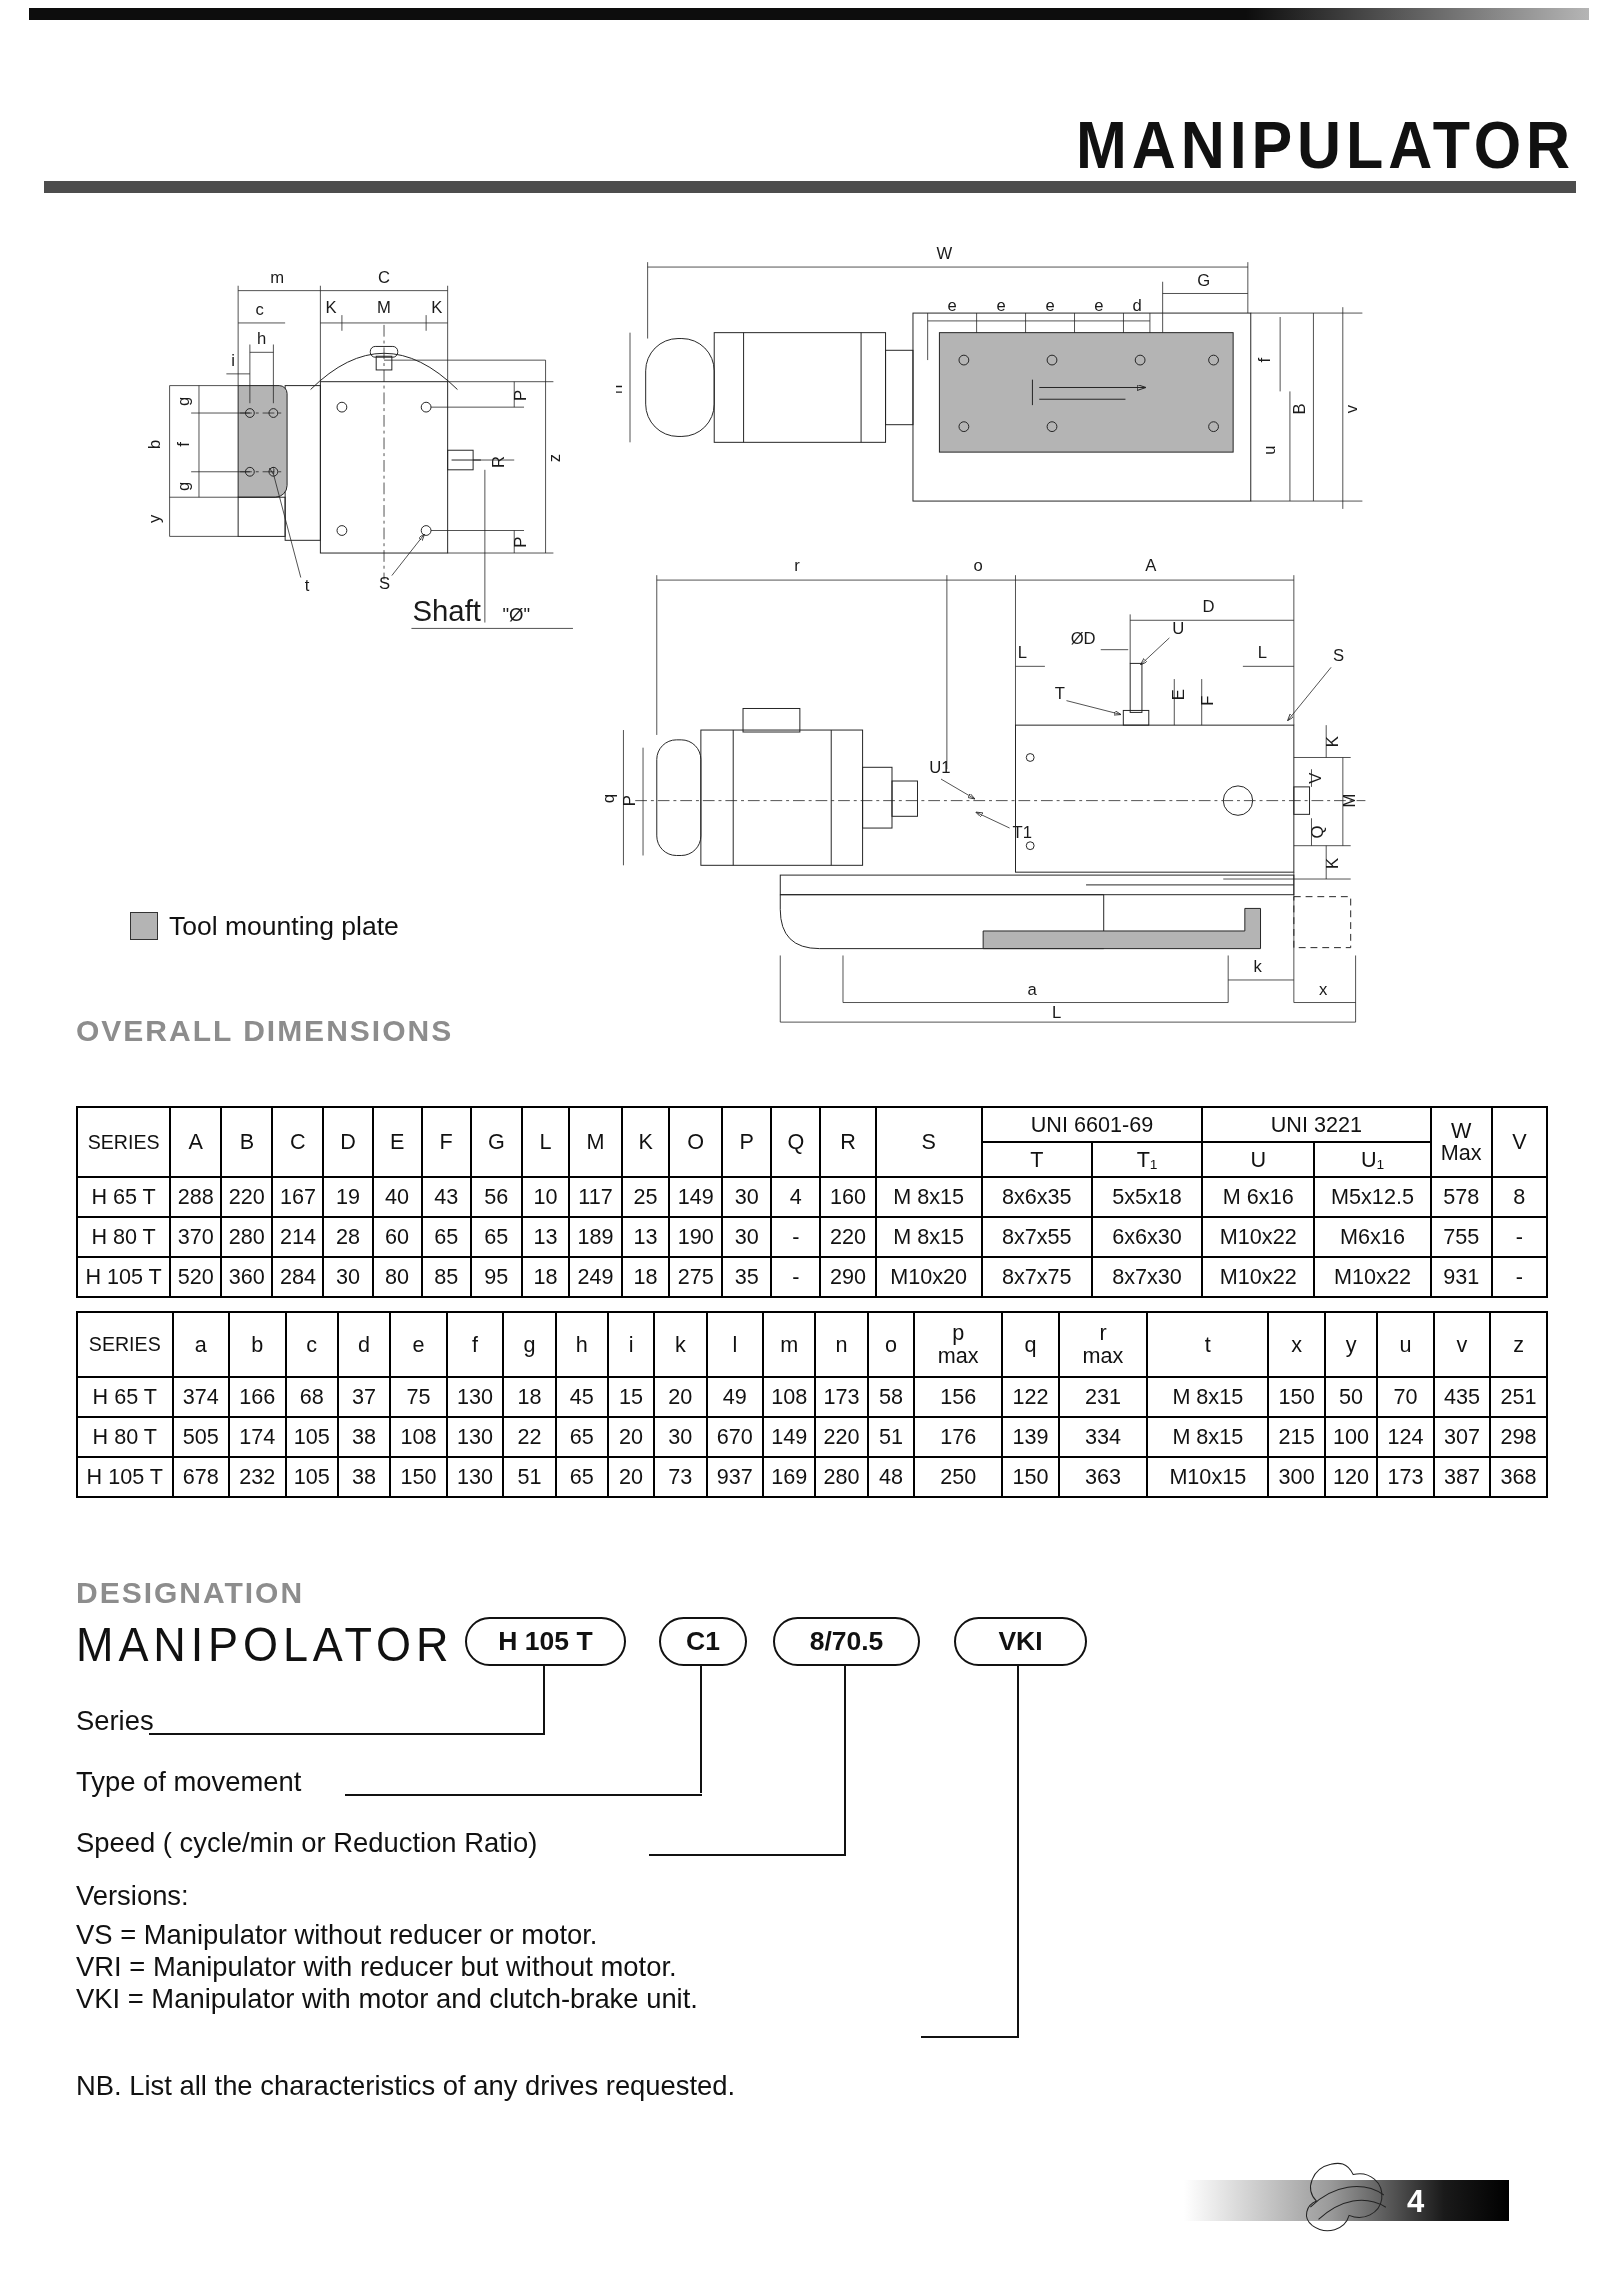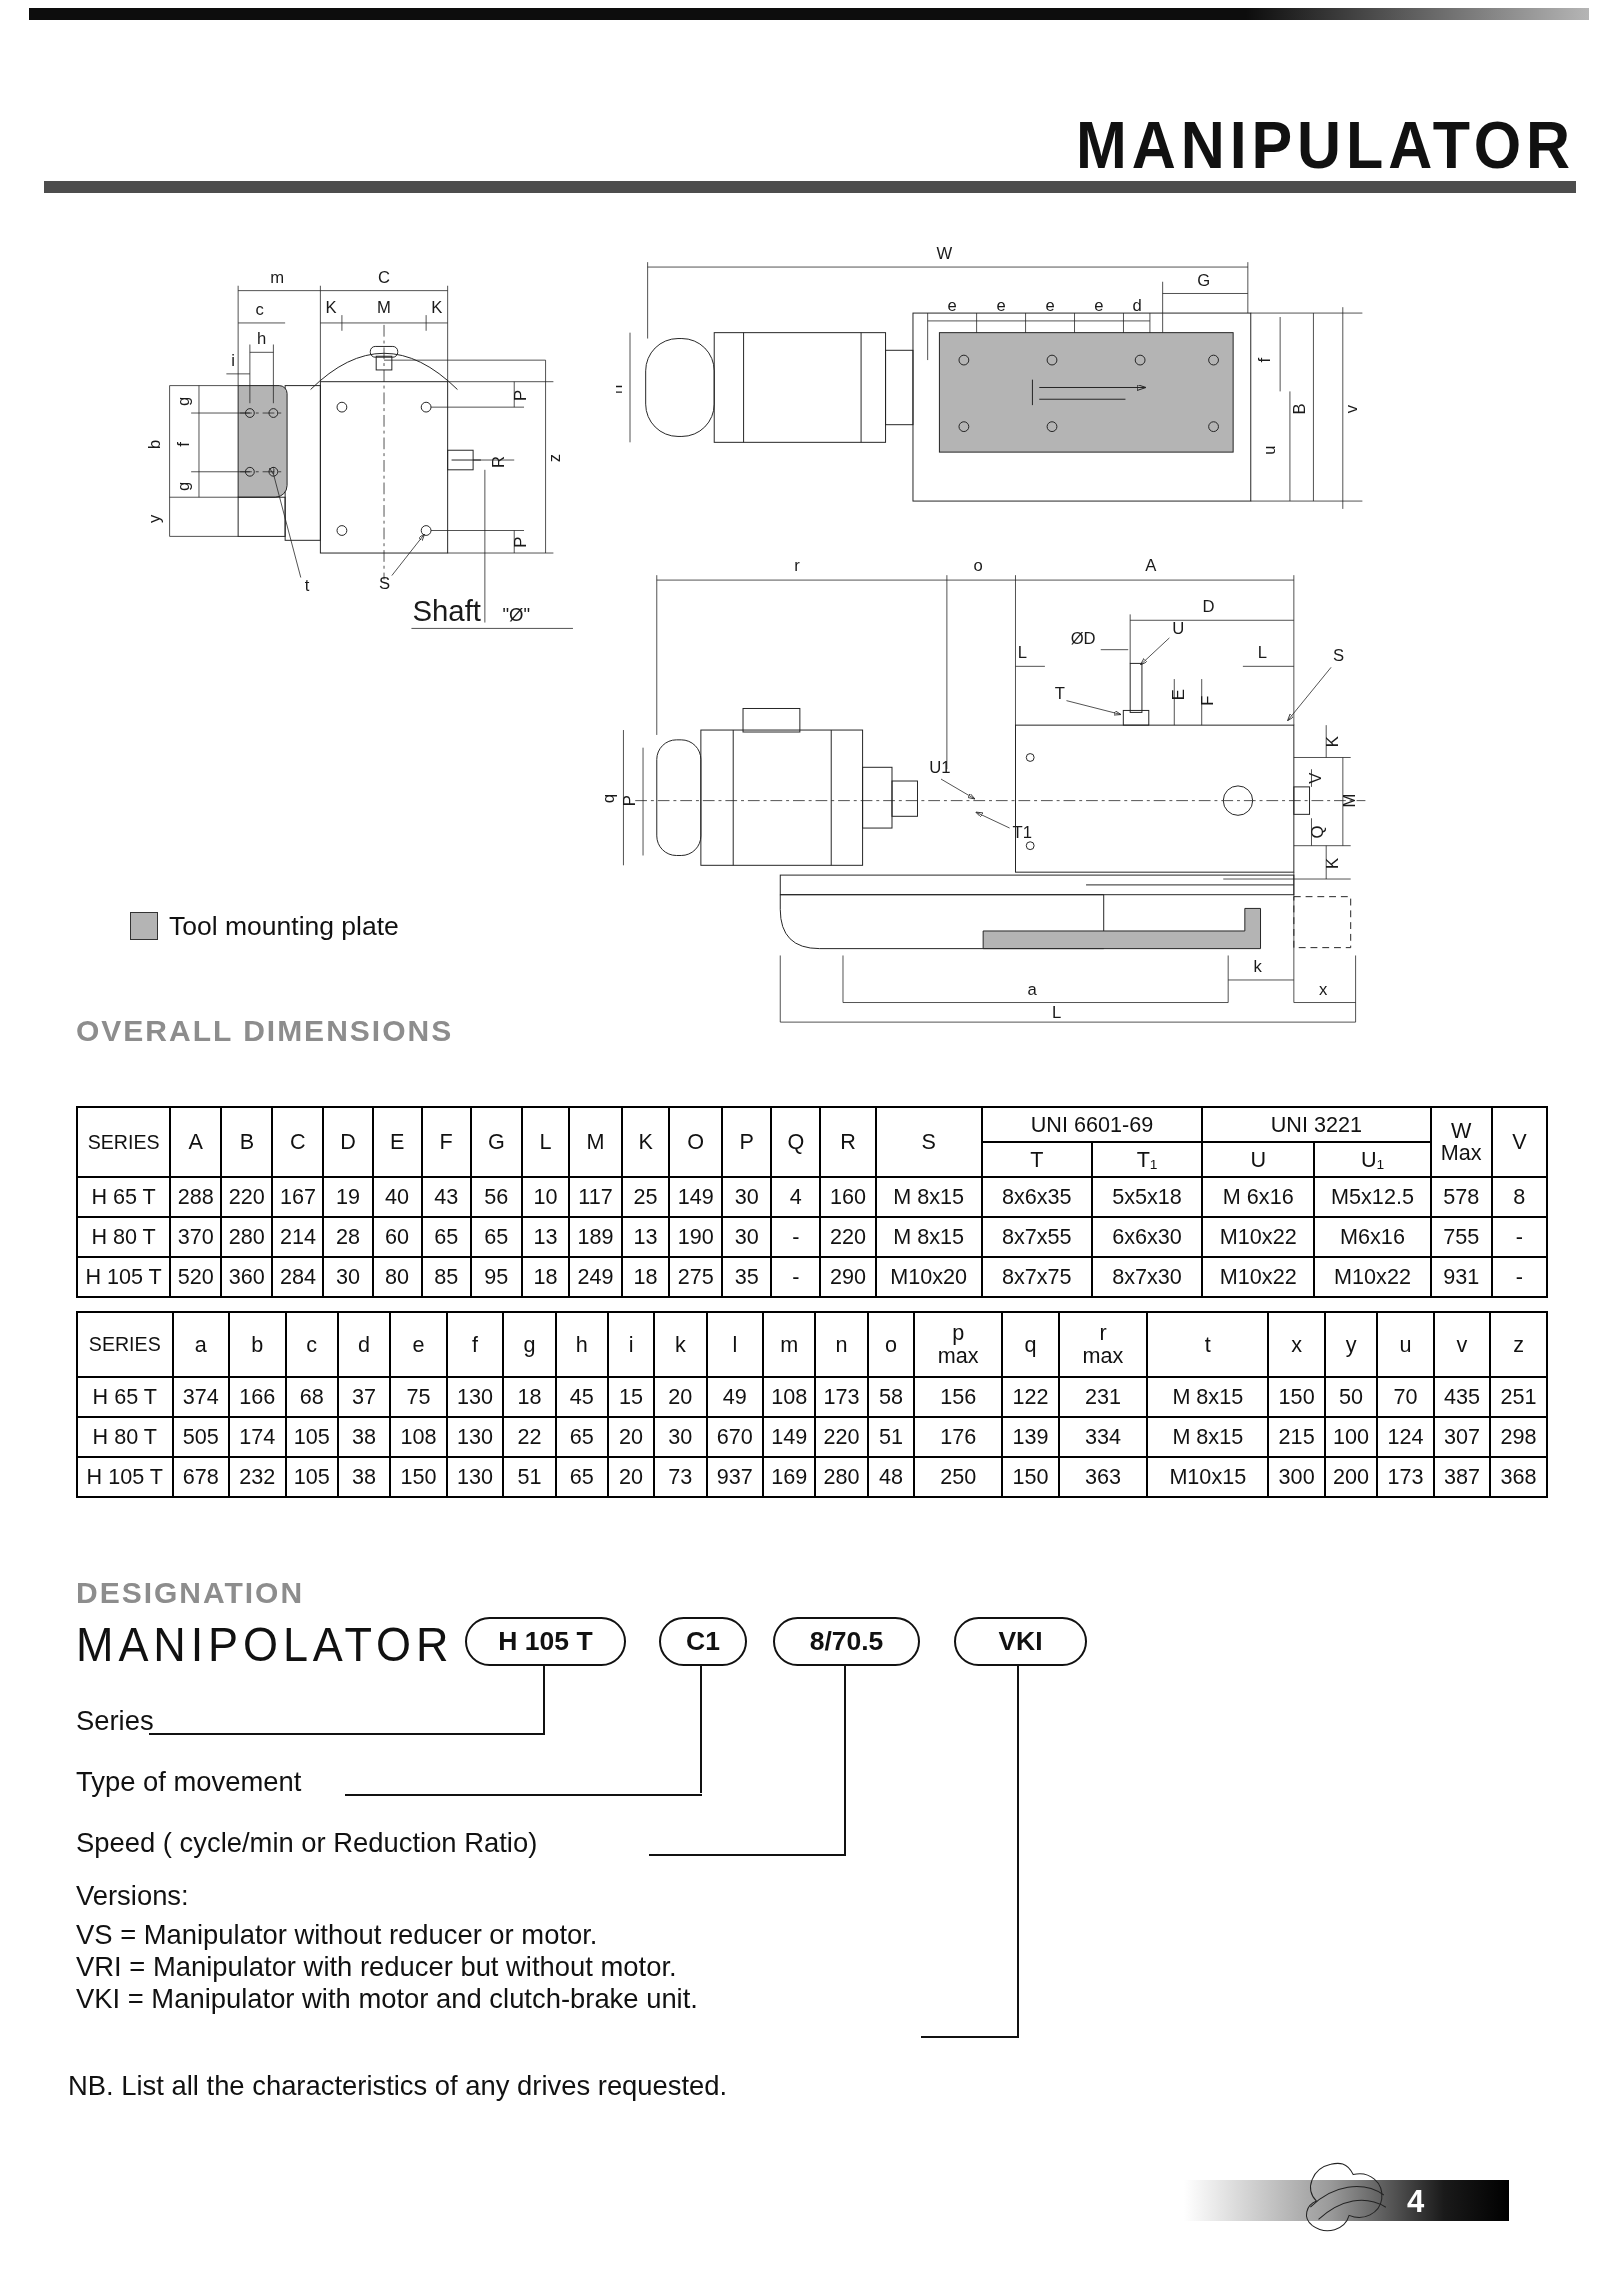--- a/index.html
+++ b/index.html
@@ -577,21 +577,21 @@
           <td>73</td>
           <td>937</td>
           <td>169</td>
           <td>280</td>
           <td>48</td>
           <td>250</td>
           <td>150</td>
           <td>363</td>
           <td>M10x15</td>
           <td>300</td>
-          <td>200</td>
+          <td>120</td>
           <td>173</td>
           <td>387</td>
           <td>368</td>
         </tr>
       </tbody>
   </table>
 
 
   <div id="desig-title" class="abs sect">DESIGNATION</div>
   <div id="brand" class="abs">MANIPOLATOR</div>
@@ -614,21 +614,21 @@
   <div class="lab" style="left:76px;top:1766px">Type of movement</div>
   <div class="lab" style="left:76px;top:1827px">Speed ( cycle/min or Reduction Ratio)</div>
 
   <div class="lab" style="left:76px;top:1880px">Versions:</div>
   <div id="versions-list" class="abs" style="left:76px;top:1919px">
     <div>VS = Manipulator without reducer or motor.</div>
     <div>VRI = Manipulator with reducer but without motor.</div>
     <div>VKI = Manipulator with motor and clutch-brake unit.</div>
   </div>
 
-  <div class="lab" style="left:68px;top:2070px">NB. List all the characteristics of any drives requested.</div>
+  <div class="lab" style="left:76px;top:2070px">NB. List all the characteristics of any drives requested.</div>
 
   <div id="fbar" class="abs"></div>
   <svg id="flogo" class="abs" viewBox="0 0 100 84">
     <path d="M38,10 C20,14 12,34 24,46 C14,50 10,62 20,70 C34,80 52,74 56,60 C70,66 86,58 88,44 C90,28 76,16 60,20 C54,8 46,8 38,10 Z" fill="#0a0a0a" stroke="#fff" stroke-width="2.5"></path>
     <path d="M18,52 C40,30 70,26 90,40" fill="none" stroke="#fff" stroke-width="3"></path>
     <path d="M26,64 C48,44 72,40 92,52" fill="none" stroke="#fff" stroke-width="3"></path>
   </svg>
   <div id="fnum" class="abs">4</div>
 
 </div>

